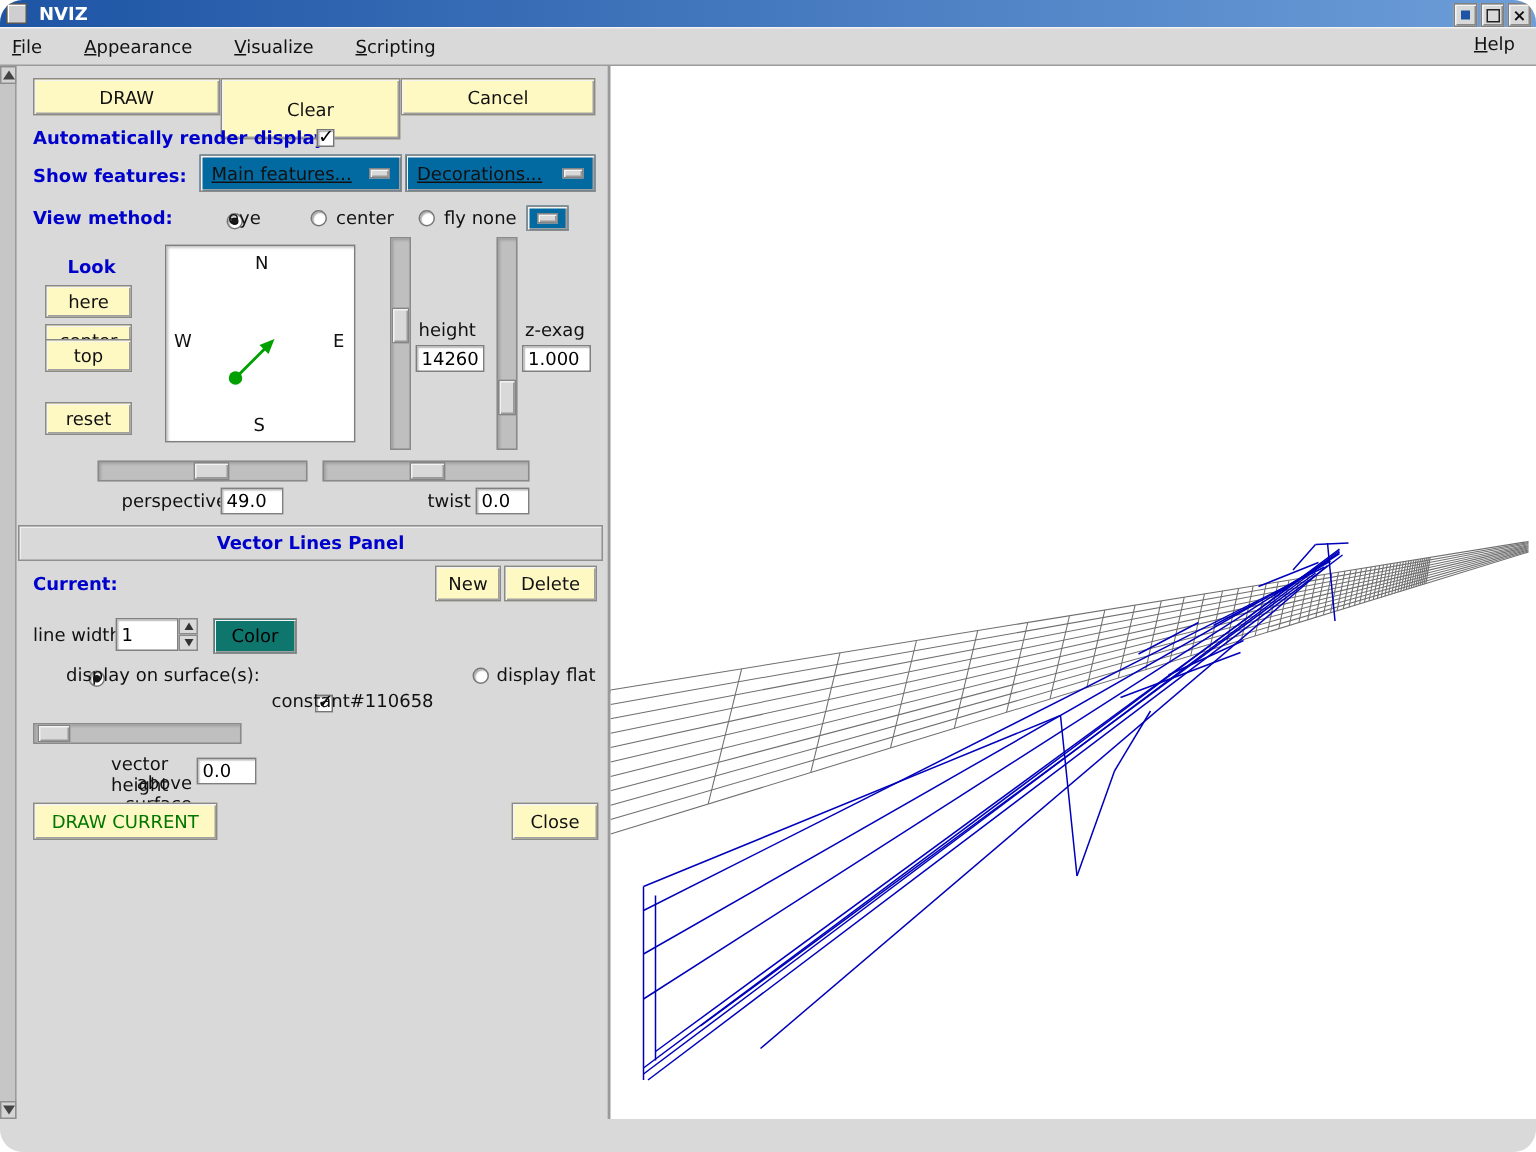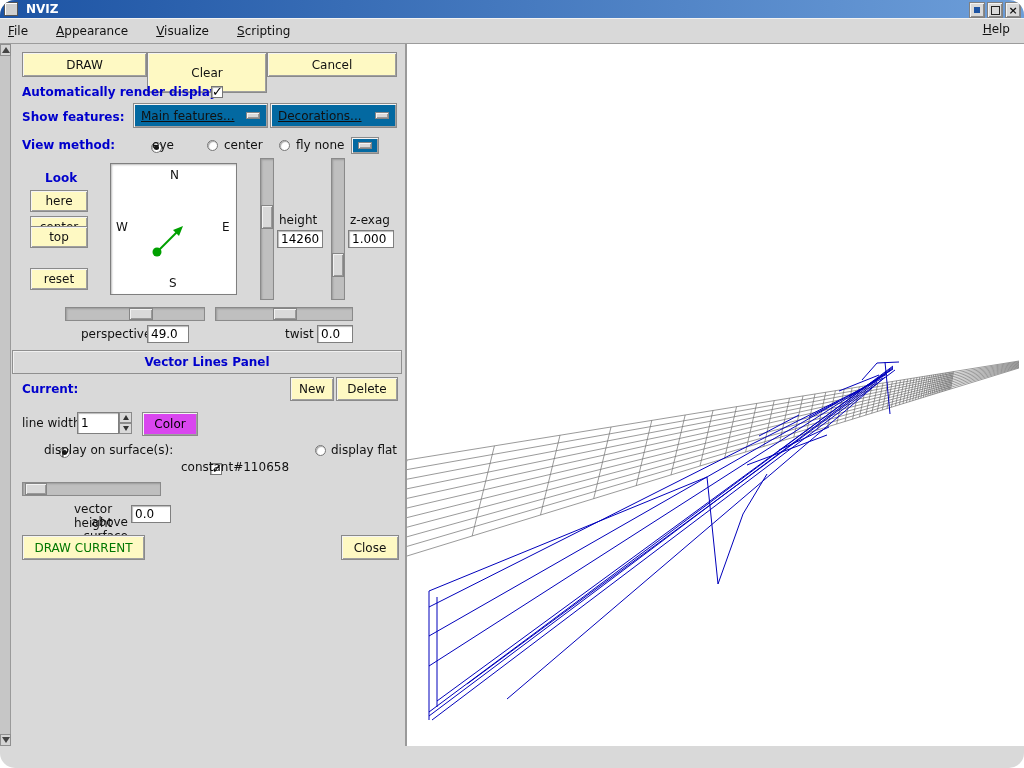--- a/index.html
+++ b/index.html
@@ -219,21 +219,21 @@
     <div class="abs" style="left:11px;top:372px;">line width</div>
     <input class="abs entry" style="left: 66px; top: 368px; width: 42px; height: 22px;" value="1">
     <div class="abs spin-arrows" style="left:108px;top:368px;">
       <div class="spin-btn">
           <div class="tri-up-s"></div>
         </div>
       <div class="spin-btn">
           <div class="tri-down-s"></div>
         </div>
     </div>
-    <div class="abs btn" style="left: 131px; top: 368px; width: 56px; height: 24px; background: #d946ef;" id="color-btn">
+    <div class="abs btn" style="left: 131px; top: 368px; width: 56px; height: 24px; background: #0f766e;" id="color-btn">
         <span style="color:#000;">Color</span>
       </div>
 
     
     <span class="abs radio sel" style="left:17px;top:401px;"></span>
     <span class="abs" style="left:33px;top:399px;">display on surface(s):</span>
     <span class="abs radio" style="left:304px;top:401px;"></span>
     <span class="abs" style="left:320px;top:399px;">display flat</span>
 
     

